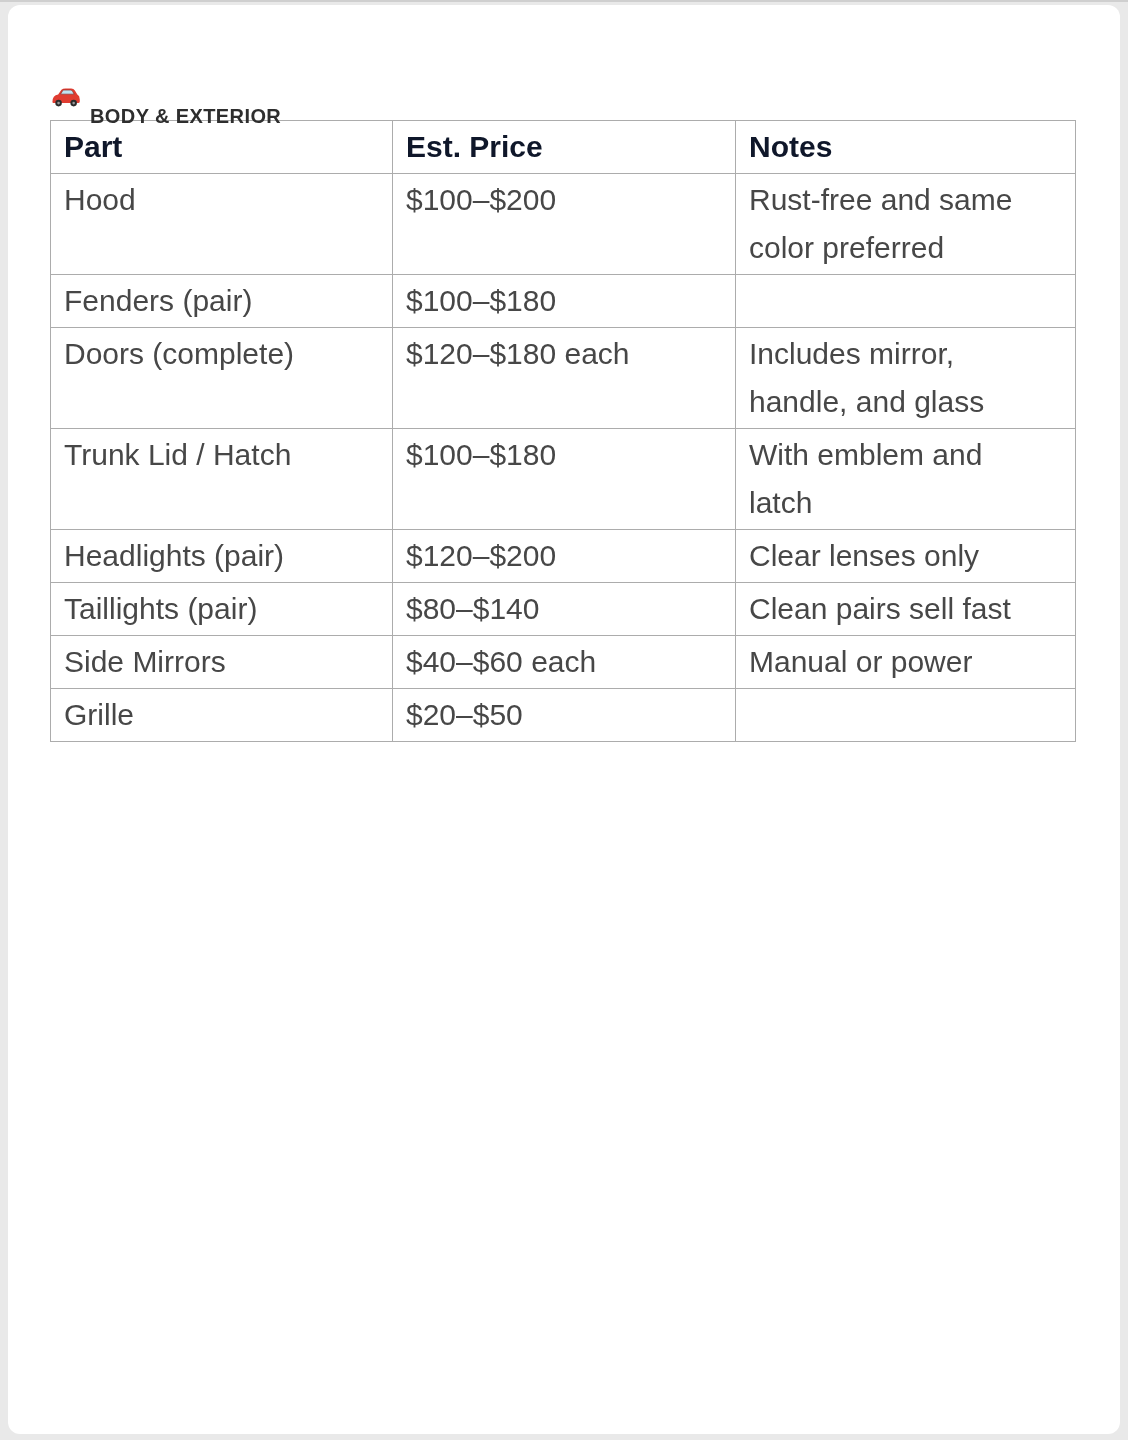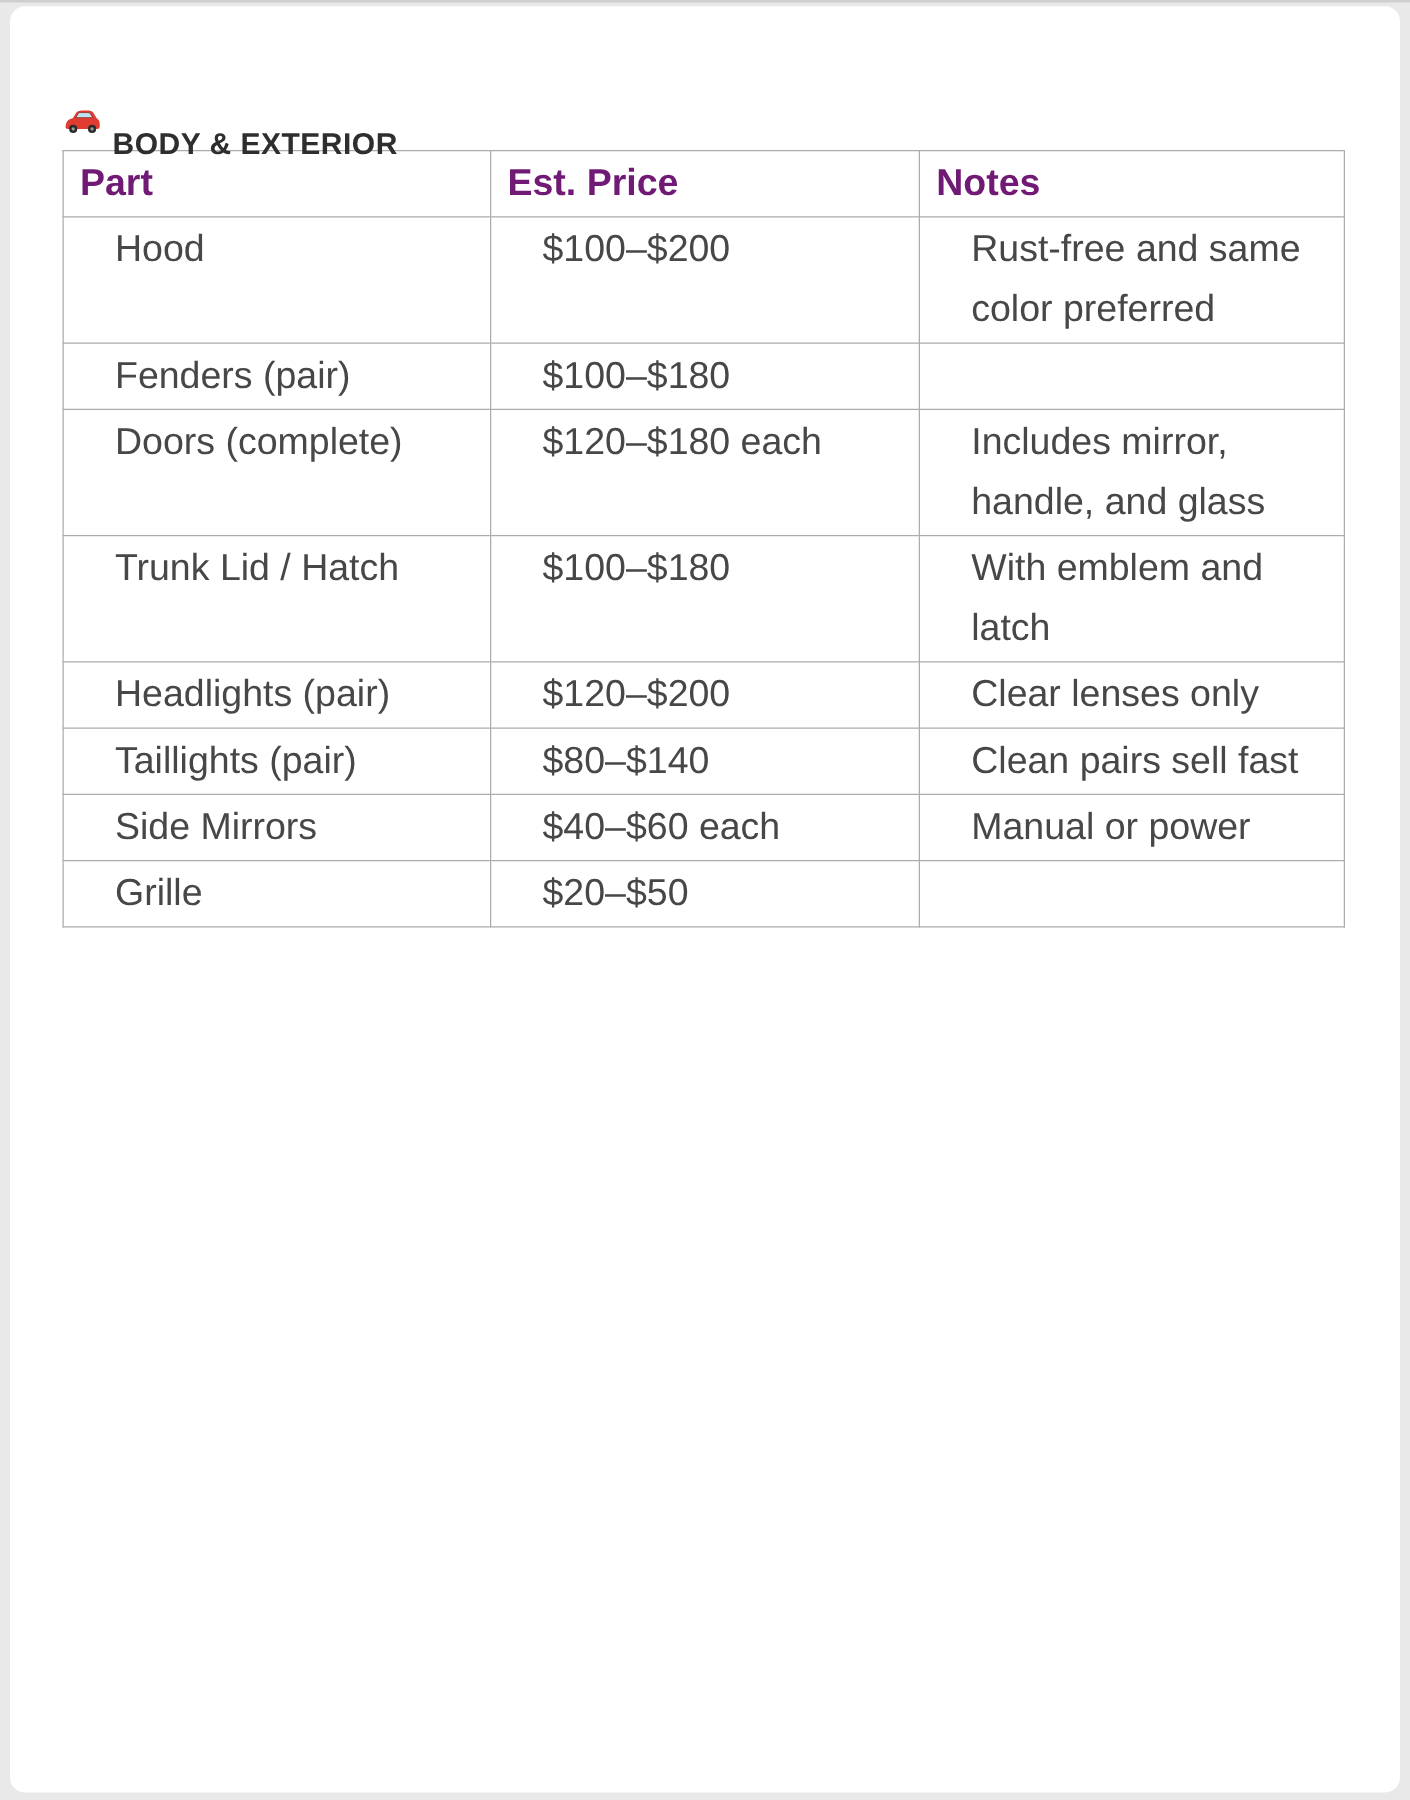--- a/index.html
+++ b/index.html
@@ -30,21 +30,21 @@
     align-items: center;
     gap: 9px;
     height: 30px;
   }
   .title-icon {
     width: 31px; height: 24px;
     display: inline-block;
     flex: 0 0 auto;
   }
   .title-text {
-    font-size: 24px;
+    font-size: 20px;
     font-weight: 700;
     letter-spacing: 0.4px;
     color: #2e2e2e;
     padding-top: 2px;
     margin-top: 36px;
   }
   table.parts {
     margin-top: 8px;
     width: 1025px;
     table-layout: fixed;
@@ -56,29 +56,28 @@
   table.parts th, table.parts td {
     border: 1.5px solid #acacac;
     text-align: left;
     vertical-align: top;
     font-size: 30px;
     line-height: 48px;
     padding: 2px 13px;
   }
   table.parts th {
     font-weight: 700;
-    color: #701a75;
+    color: #0f172a;
   }
   table.parts td {
     font-weight: 400;
     color: #474747;
   }
   .cell-inner {
     max-width: 280px;
-    margin-left: 28px;
   }
 </style>
 </head>
 <body>
 
 <div class="card">
   <div class="content">
 
     <div class="title-row">
       <span class="title-icon">

